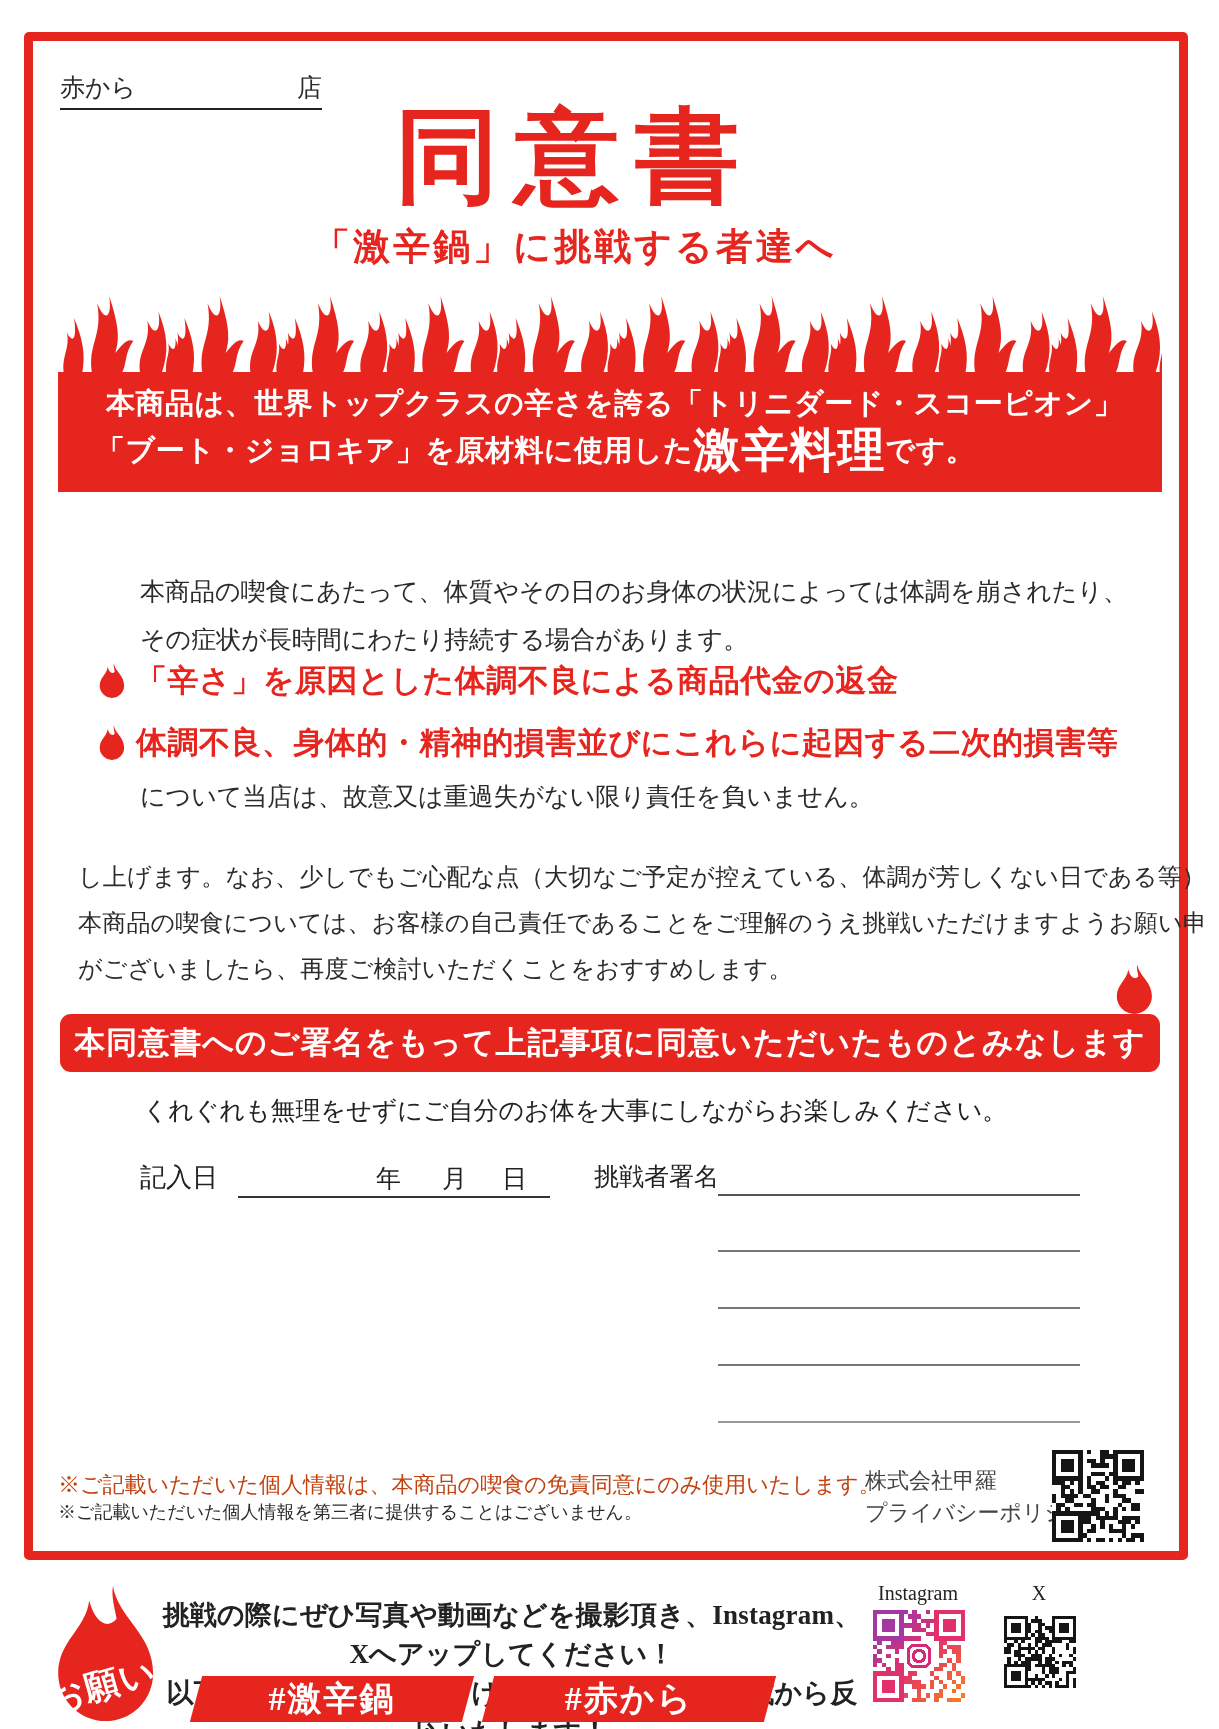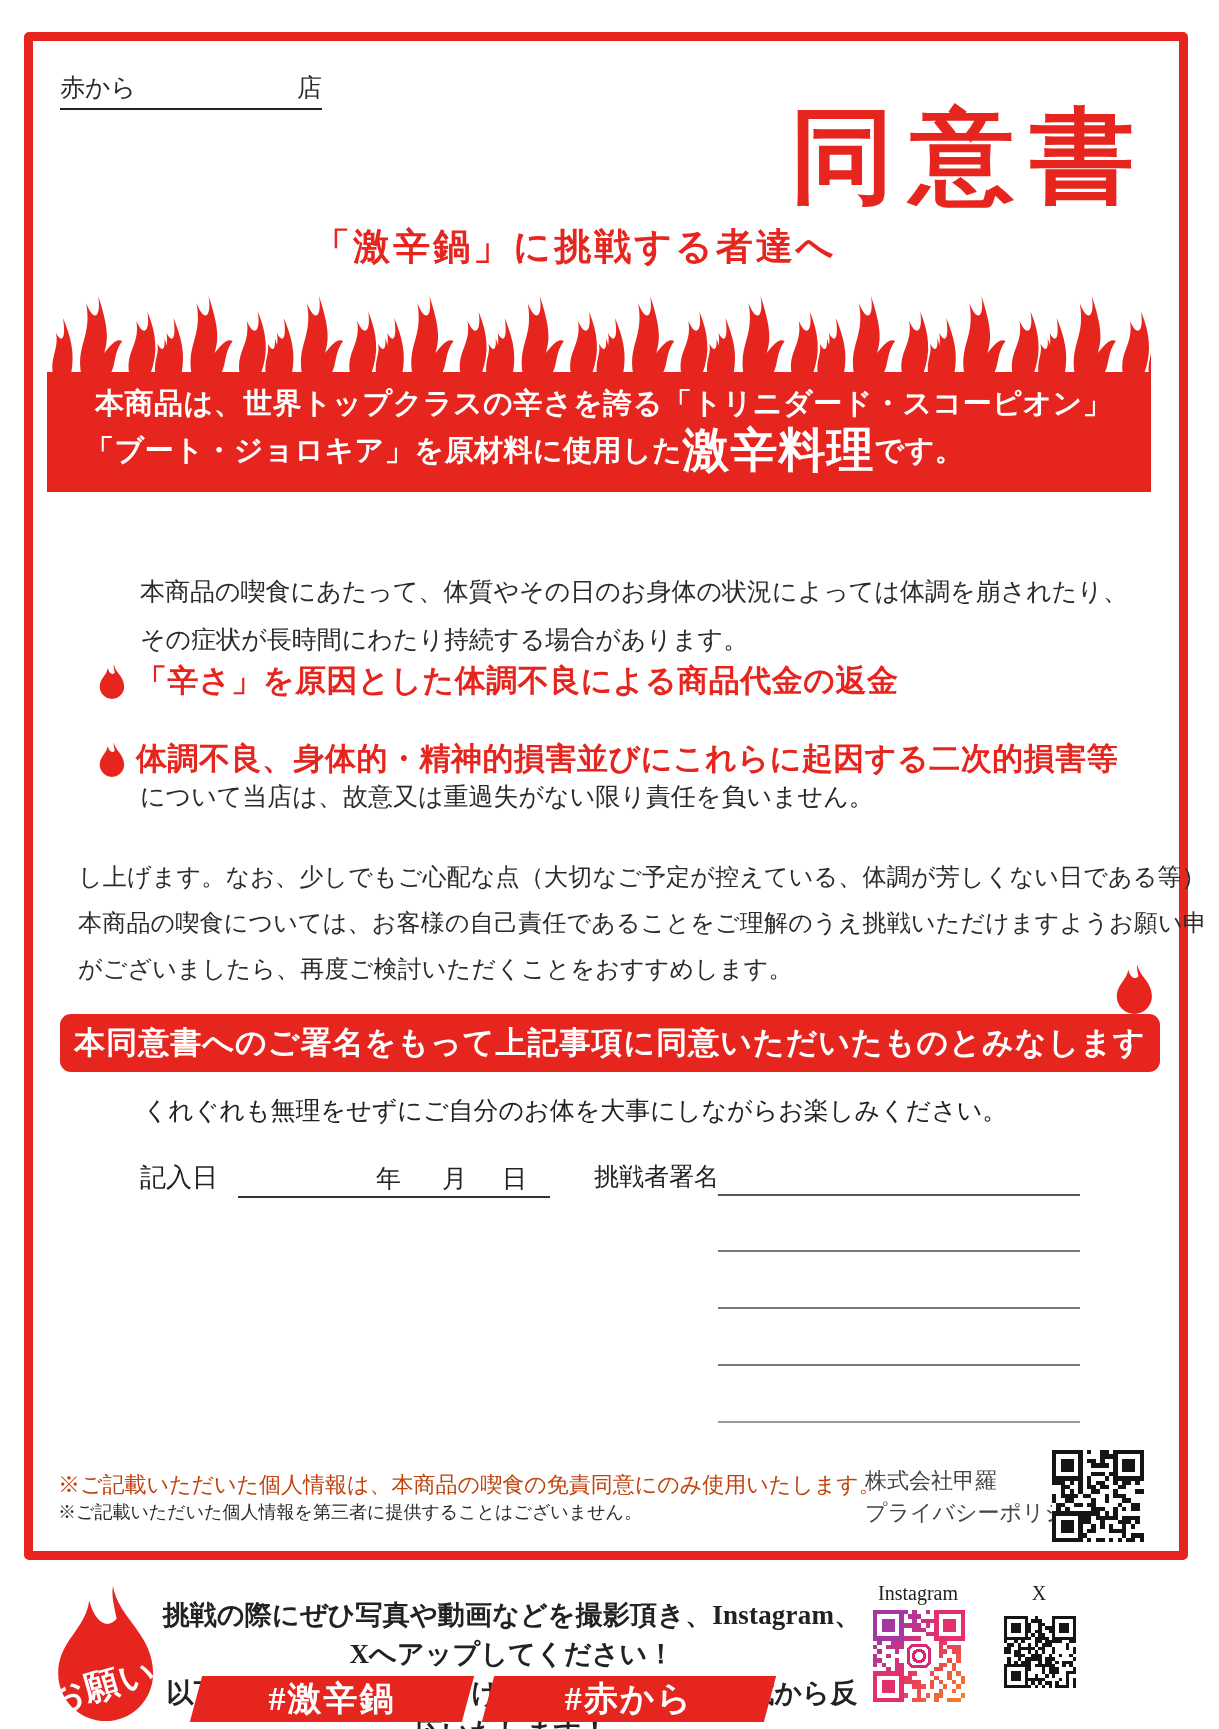--- a/index.html
+++ b/index.html
@@ -10,37 +10,37 @@
   .accent-fill{fill:#e6251e;}
 
   
   .frame{left:24px;top:24px;width:1146px;height:1510px;border:9px solid #e6251e;border-radius:5px;}
 
   
   .store-line{left:60px;top:60px;width:262px;height:36px;border-bottom:2px solid #222;
               display:flex;justify-content:space-between;align-items:flex-end;
               font-size:25px;padding-bottom:4px;}
 
-  .page-title{left:0;top:94px;width:1150px;text-align:right;font-size:104px;line-height:110px;
+  .page-title{left:0;top:94px;width:1150px;text-align:center;font-size:104px;line-height:110px;
               font-weight:bold;color:#e6251e;letter-spacing:16px;}
   .page-subtitle{left:0;top:214px;width:1150px;text-align:center;font-size:37px;
                  font-weight:bold;color:#e6251e;letter-spacing:3px;}
 
   
-  .warn-wrap{left:47px;top:288px;width:1104px;}
+  .warn-wrap{left:58px;top:288px;width:1104px;}
   .flame-fringe{display:block;width:100%;height:78px;margin-bottom:-2px;}
   .warn-body{background:#e6251e;color:#fff;padding:10px 34px 16px 38px;}
   .warn-line1{font-size:29px;font-weight:bold;line-height:42px;text-indent:10px;letter-spacing:0.5px;}
   .warn-line2{font-size:29px;font-weight:bold;line-height:52px;letter-spacing:0.5px;display:flex;align-items:flex-start;}
   .warn-em{font-size:47px;font-weight:bold;letter-spacing:1px;}
 
   .para1{left:140px;top:560px;font-size:25px;line-height:48px;color:#2b2b2b;}
-  .bullet{display:flex;align-items:flex-end;}
+  .bullet{display:flex;align-items:center;}
   .bullet-1{left:96px;top:652px;}
-  .bullet-2{left:96px;top:730px;}
+  .bullet-2{left:96px;top:714px;}
   .bullet svg{width:30px;height:38px;margin-right:10px;margin-top:2px;}
   .bullet-text{font-size:31px;font-weight:bold;color:#e6251e;letter-spacing:0.5px;}
   .bullet-note{left:140px;top:772px;font-size:25px;color:#2b2b2b;}
 
   .para2{left:78px;top:846px;font-size:24px;line-height:46px;color:#2b2b2b;letter-spacing:0.2px;}
 
   .agree-banner{left:60px;top:1006px;width:1100px;height:58px;background:#e6251e;border-radius:11px;}
   .agree-flame{position:absolute;right:4px;top:-50px;width:46px;height:54px;}
   .agree-text{width:100%;height:100%;display:flex;align-items:center;justify-content:center;
               color:#fff;font-size:31px;font-weight:bold;letter-spacing:1px;}

